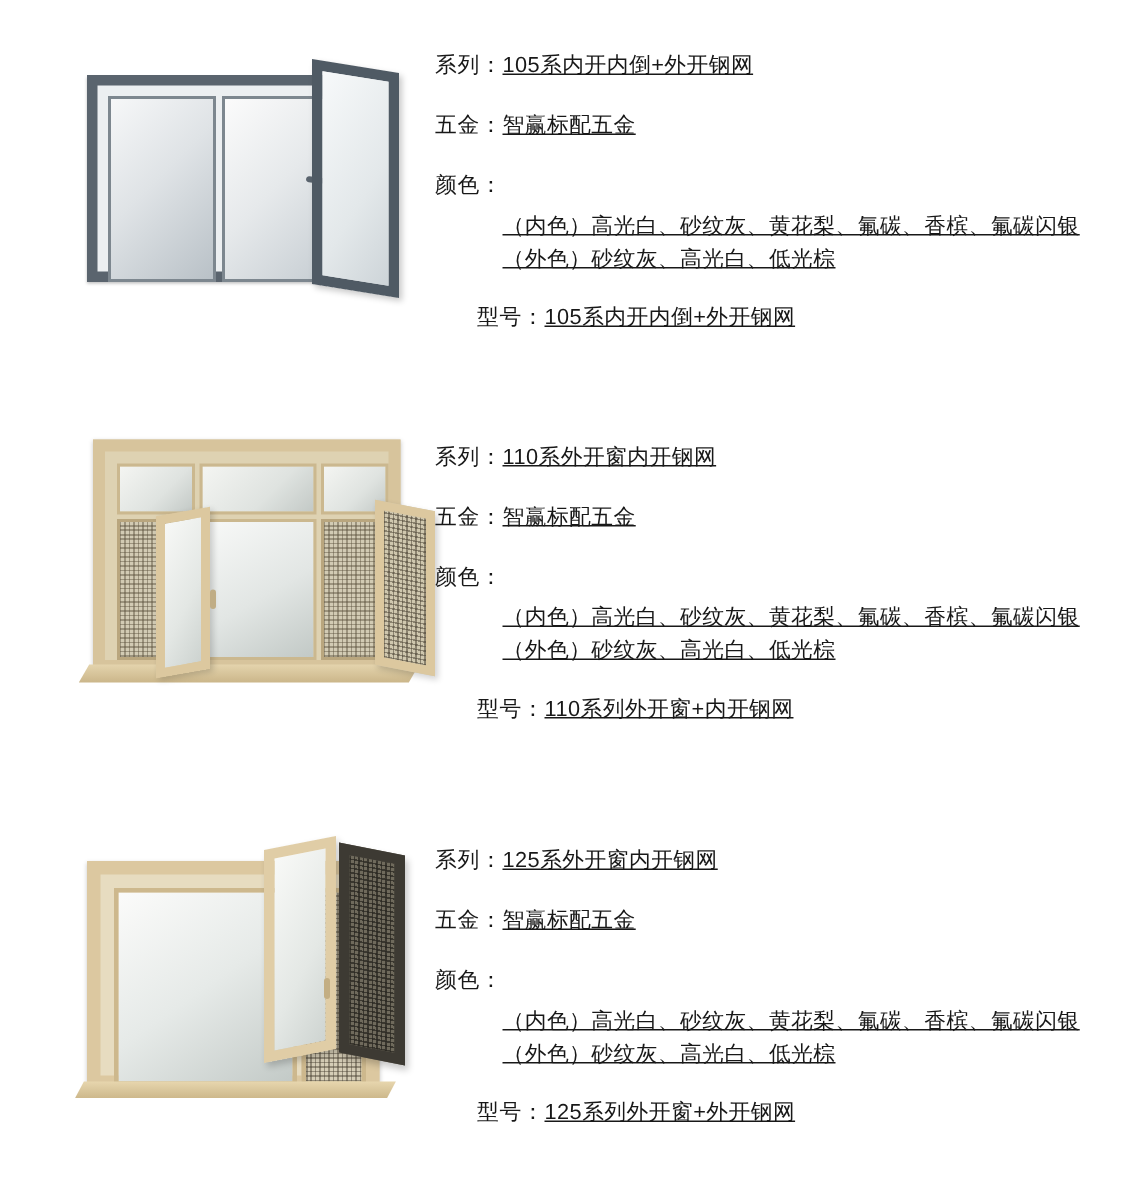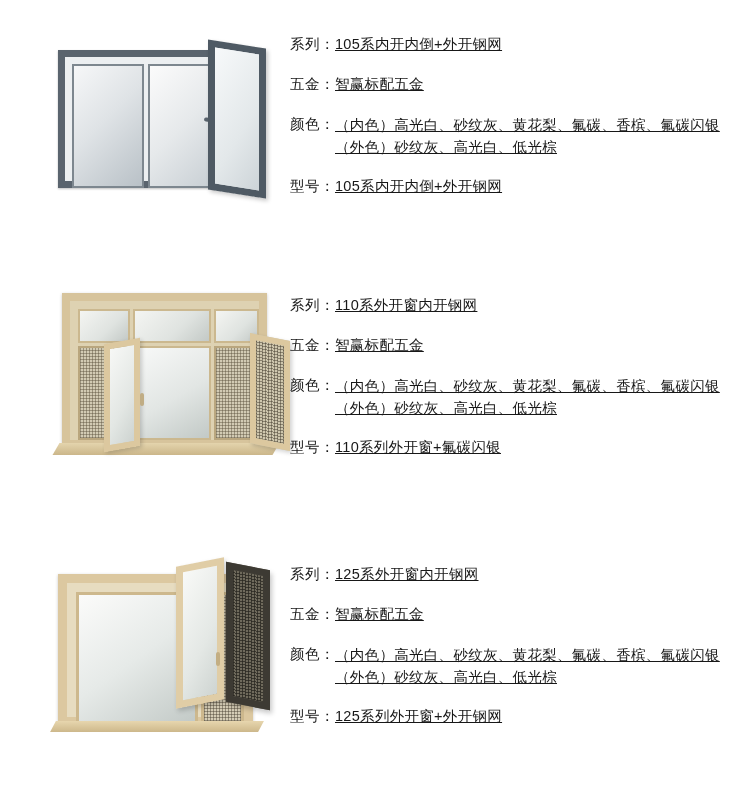--- a/index.html
+++ b/index.html
@@ -44,34 +44,35 @@
     font-size: 14.5px;
     line-height: 1.5;
     color: #181818;
   }
   .spec-row {
     display: flex;
     flex-direction: row;
     align-items: flex-start;
     margin-bottom: 18px;
   }
-  .spec-row:last-child { margin-bottom: 0; }
+  .spec-row:last-child { margin-bottom: 0; margin-left: 28px; }
   .spec-label {
     flex: 0 0 auto;
     white-space: nowrap;
     letter-spacing: 0.5px;
   }
   .spec-value {
     flex: 1 1 auto;
     white-space: pre-line;
     letter-spacing: 0.3px;
     text-decoration: underline;
   }
   .spec-row.color .spec-value {
     line-height: 1.55;
+    margin-top: 26px;
   }
 
   
   .window-art {
     position: absolute;
   }
 
   
   .w1 { left: 58px; top: 28px; width: 215px; height: 160px; }
   .w1 .frame {
@@ -301,21 +302,21 @@
         <span class="spec-label">五金：</span>
         <span class="spec-value">智赢标配五金</span>
       </div>
       <div class="spec-row color">
         <span class="spec-label">颜色：</span>
         <span class="spec-value">（内色）高光白、砂纹灰、黄花梨、氟碳、香槟、氟碳闪银
 （外色）砂纹灰、高光白、低光棕</span>
       </div>
       <div class="spec-row">
         <span class="spec-label">型号：</span>
-        <span class="spec-value">110系列外开窗+氟碳闪银</span>
+        <span class="spec-value">110系列外开窗+内开钢网</span>
       </div>
     </div>
   </div>
 
   <div class="product-block block-3">
     <div class="img-col">
       <div class="window-art w3">
         <div class="frame">
           <div class="main-glass"></div>
           <div class="screen-panel"></div>

